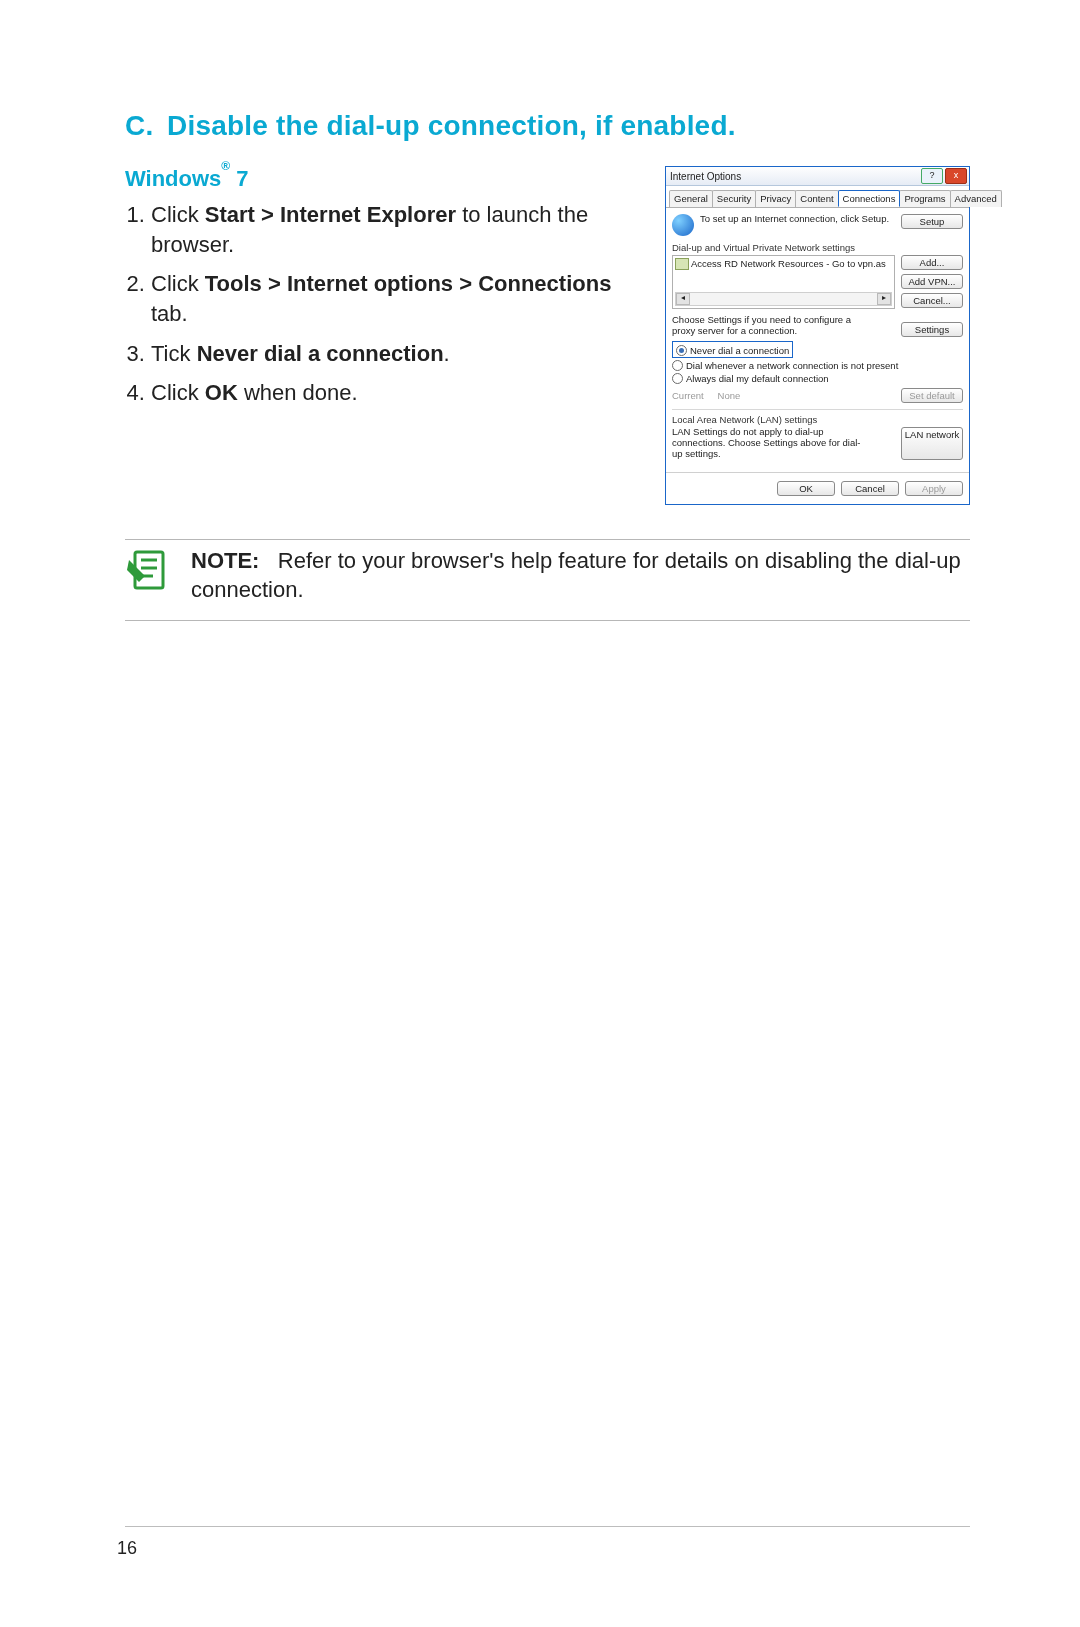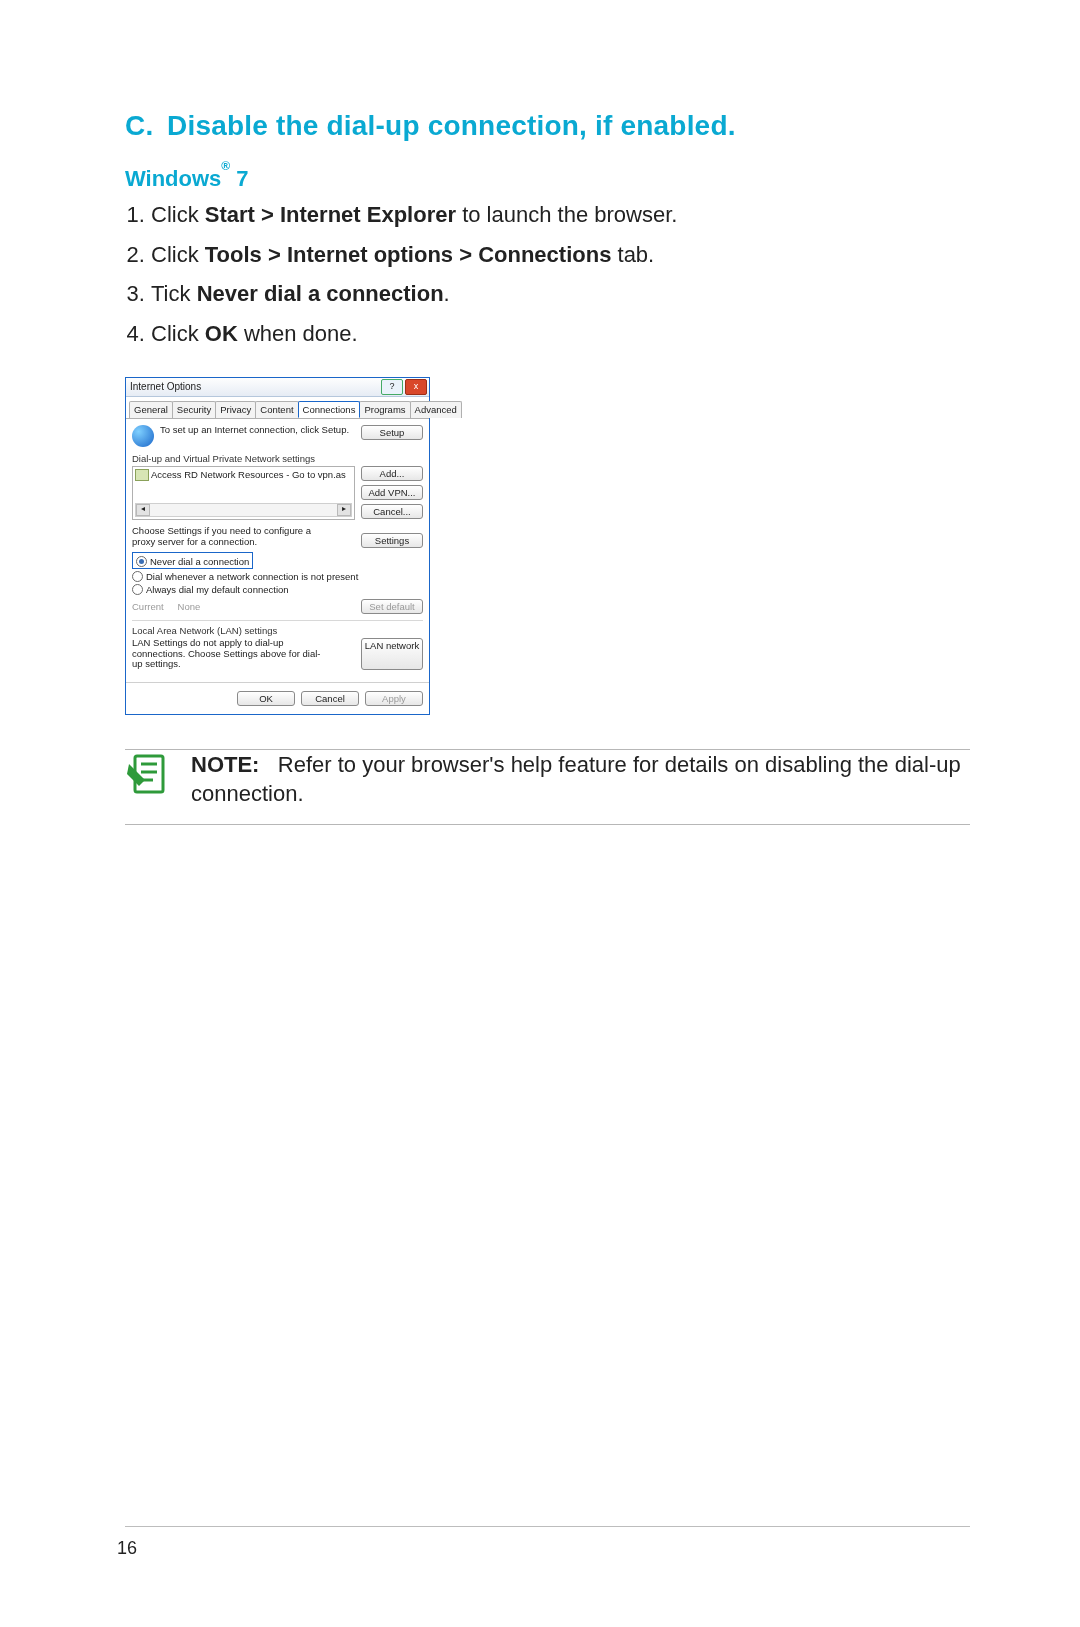--- a/index.html
+++ b/index.html
@@ -1,19 +1,19 @@
 <!DOCTYPE html>
 <html><head>
 <meta charset="utf-8">
 <style>
   html,body{margin:0;padding:0;background:#fff;font-family:"Segoe UI",Arial,sans-serif;color:#222;}
   .page{width:1080px;height:1627px;position:relative;box-sizing:border-box;padding:110px 110px 0 125px;}
   .section-heading{color:#0aa9d2;font-size:28px;font-weight:700;letter-spacing:0.2px;}
   .section-heading .letter{display:inline-block;width:42px;}
-  .cols{display:flex;gap:18px;margin-top:24px;flex-direction:column;}
+  .cols{display:flex;gap:18px;margin-top:24px;}
   .left{flex:1;}
   .os-head{color:#0aa9d2;font-size:22px;font-weight:700;margin-bottom:8px;}
   .os-head sup{font-size:12px;top:-0.6em;position:relative;}
   ol.steps{list-style:decimal;margin:0 0 0 26px;padding:0;font-size:22px;line-height:1.35;}
   ol.steps li{margin-bottom:10px;}
   ol.steps b{font-weight:700;}
   .right{width:305px;flex:0 0 305px;}
 
   
   .dlg{border:1px solid #1a66c9;background:#fff;font-family:Tahoma,Arial,sans-serif;font-size:10px;color:#222;}
@@ -49,21 +49,21 @@
   .r.sel::after{content:"";width:5px;height:5px;background:#3b6fb5;border-radius:50%;}
   .current-row{display:flex;justify-content:space-between;align-items:center;margin-top:4px;}
   .muted{color:#9a9a9a;font-size:9.5px;}
   .hr{border-top:1px solid #d8d8d8;margin:6px 0 4px;}
   .lan-row{display:flex;justify-content:space-between;gap:6px;}
   .lan-txt{font-size:9.5px;line-height:1.15;max-width:192px;}
   .footer{display:flex;justify-content:flex-end;gap:6px;padding:8px 6px;border-top:1px solid #d0d0d0;margin-top:8px;}
   .footer .btn{width:56px;}
 
   
-  .note-wrap{margin-top:34px;border-top:1px solid #b7b7b7;border-bottom:1px solid #b7b7b7;padding:0 0 16px 0;display:flex;gap:18px;}
+  .note-wrap{margin-top:34px;border-top:1px solid #b7b7b7;border-bottom:1px solid #b7b7b7;padding:6px 0 16px 0;display:flex;gap:18px;}
   .note-icon{width:48px;height:48px;flex:0 0 48px;}
   .note-text{font-size:22px;line-height:1.32;}
   .note-text b{font-weight:700;}
 
   .pagenum{position:absolute;bottom:68px;left:117px;font-size:18px;}
   .footer-rule{position:absolute;left:125px;right:110px;bottom:100px;border-top:1px solid #bdbdbd;}
 </style>
 </head>
 <body>
 

